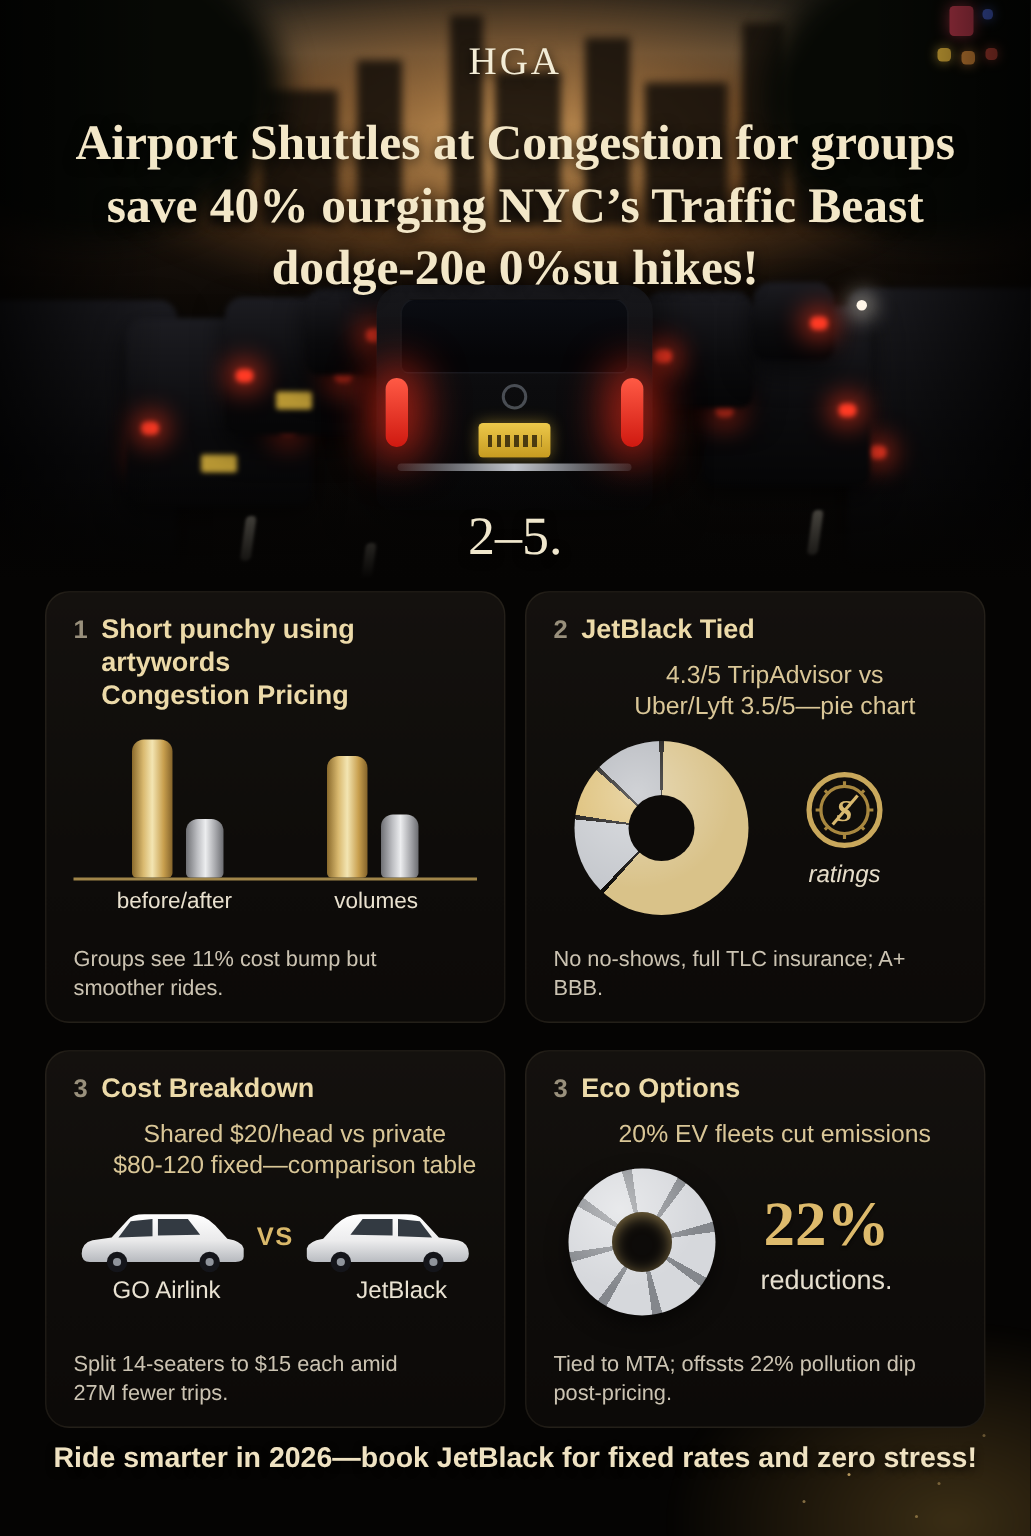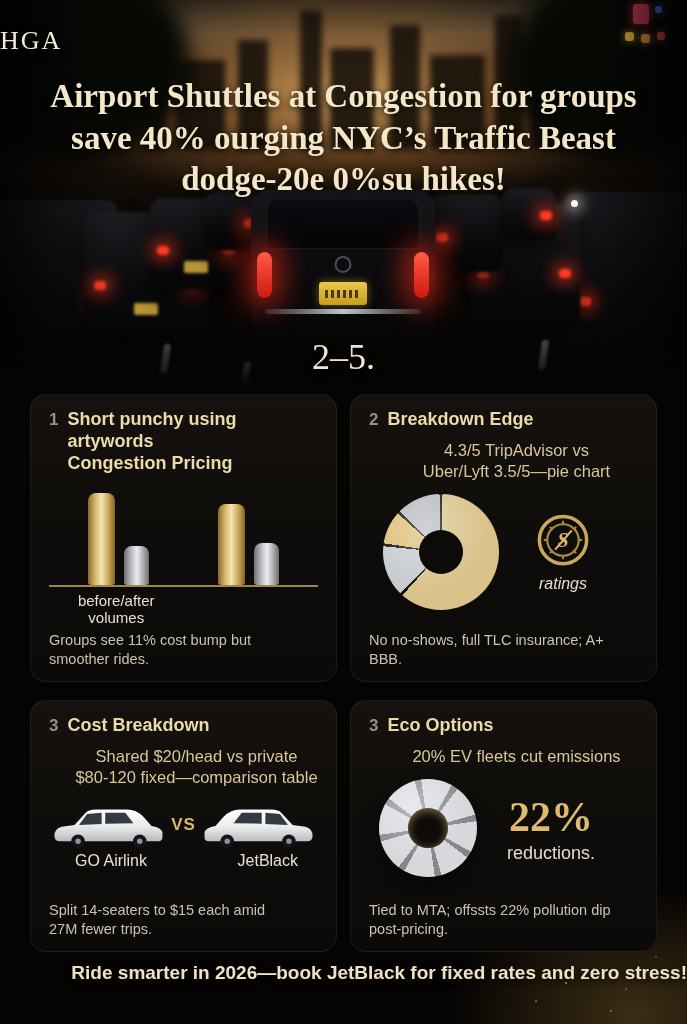--- a/index.html
+++ b/index.html
@@ -43,21 +43,21 @@
   .van-plate i{display:block;width:36px;height:8px;background:repeating-linear-gradient(90deg,#4a3a10 0 3px,transparent 3px 6px);}
   .van-bumper{position:absolute;bottom:26px;left:14px;right:14px;height:5px;border-radius:3px;
     background:linear-gradient(90deg,rgba(205,210,220,.12),rgba(235,240,250,.8),rgba(205,210,220,.12));}
   .van-logo{position:absolute;left:50%;top:66px;transform:translateX(-50%);width:13px;height:13px;border-radius:50%;
     border:2px solid rgba(190,200,215,.35);}
   .photo::before{content:"";position:absolute;inset:0;z-index:6;
     background:linear-gradient(90deg,rgba(0,0,0,.75),rgba(0,0,0,0) 16%,rgba(0,0,0,0) 84%,rgba(0,0,0,.75));}
   .photo::after{content:"";position:absolute;left:0;right:0;bottom:0;height:78px;z-index:7;
     background:linear-gradient(180deg,rgba(5,4,3,0),#050403 92%);}
   
-  .brand{position:absolute;top:26px;left:0;right:0;text-align:left;z-index:9;
+  .brand{position:absolute;top:26px;left:0;right:0;text-align:center;z-index:9;
     font-family:"Liberation Serif",serif;font-size:26px;letter-spacing:2px;color:#f3ecd6;text-shadow:0 2px 8px rgba(0,0,0,.9);}
   .title{position:absolute;top:76px;left:0;right:0;text-align:center;z-index:9;
     font-family:"Liberation Serif",serif;font-size:33px;font-weight:600;line-height:1.26;color:#f3e7c8;
     text-shadow:0 2px 9px rgba(0,0,0,.9);}
   .range{position:absolute;top:336px;left:0;right:0;text-align:center;z-index:9;
     font-family:"Liberation Serif",serif;font-size:36px;color:#f0e7cd;text-shadow:0 2px 8px rgba(0,0,0,.9);}
   
   .cards{position:absolute;left:30px;top:394px;width:627px;display:grid;
     grid-template-columns:307px 307px;grid-template-rows:288px 252px;gap:18px 13px;z-index:9;}
   .card{background:linear-gradient(180deg,#14110e 0%,#0e0c0a 60%,#0c0a08 100%);
@@ -68,21 +68,21 @@
   .card-title{font-size:18px;font-weight:bold;color:#ecdaa9;line-height:1.22;}
   .card-body{margin-top:9px;margin-left:26px;font-size:16.5px;color:#d9c697;line-height:1.28;text-align:center;}
   .note{margin-top:auto;font-size:14.5px;color:#cbc3b2;line-height:1.3;}
   
   .bars{margin-top:12px;height:98px;display:flex;justify-content:space-around;align-items:flex-end;
     border-bottom:2px solid #a08549;padding:0 4px;}
   .bar-pair{display:flex;align-items:flex-end;gap:9px;}
   .bar{width:27px;border-radius:8px 8px 3px 3px;}
   .bar.gold{background:linear-gradient(90deg,#8a6a2c 0%,#d9b96f 28%,#f3e5b2 50%,#c89f4e 78%,#84632a 100%);}
   .bar.silver{width:25px;background:linear-gradient(90deg,#6f7074 0%,#bcbdc1 30%,#ecedef 52%,#a3a4a8 80%,#6c6d71 100%);}
-  .bar-labels{display:flex;margin-top:5px;flex-direction:column;}
+  .bar-labels{display:flex;margin-top:5px;}
   .bar-labels span{width:50%;text-align:center;font-size:15px;color:#e9e1cf;}
   
   .pie-row{display:flex;align-items:center;gap:36px;margin-top:12px;padding-left:14px;}
   .pie{width:116px;height:116px;border-radius:50%;position:relative;flex:0 0 auto;}
   .pie::before{content:"";position:absolute;inset:0;border-radius:50%;
     background:radial-gradient(circle at 36% 30%,rgba(255,255,255,.38),rgba(255,255,255,0) 58%);}
   .pie::after{content:"";position:absolute;inset:36px;border-radius:50%;background:#0d0b09;}
   .badge-col{display:flex;flex-direction:column;align-items:center;gap:7px;font-style:italic;}
   .badge-label{font-size:16px;color:#e6ddc9;}
   
@@ -99,21 +99,21 @@
     box-shadow:0 6px 14px rgba(0,0,0,.5);}
   .ring::before{content:"";position:absolute;inset:0;border-radius:50%;
     background:radial-gradient(circle at 35% 28%,rgba(255,255,255,.45),rgba(255,255,255,0) 55%);}
   .ring::after{content:"";position:absolute;inset:29px;border-radius:50%;background:#0d0b09;
     box-shadow:inset 0 2px 10px rgba(235,200,120,.55);}
   .stat{display:flex;flex-direction:column;align-items:center;}
   .stat-value{font-family:"Liberation Serif",serif;font-size:42px;font-weight:600;color:#ddba6c;
     text-shadow:0 1px 2px rgba(0,0,0,.6);}
   .stat-label{font-size:18px;color:#e5dece;margin-top:2px;}
   
-  .footer{position:absolute;left:0;right:0;top:962px;z-index:9;text-align:right;
+  .footer{position:absolute;left:0;right:0;top:962px;z-index:9;text-align:center;
     font-size:19px;font-weight:bold;color:#efe2c2;text-shadow:0 2px 6px rgba(0,0,0,.8);}
   .swirl{position:absolute;right:-50px;bottom:-40px;width:320px;height:200px;z-index:8;
     background:radial-gradient(ellipse at 68% 75%,rgba(214,164,72,.26),rgba(0,0,0,0) 62%);filter:blur(4px);}
   .sparkles{position:absolute;width:2px;height:2px;background:rgba(235,200,130,.8);border-radius:50%;
     right:120px;bottom:40px;box-shadow:28px -14px 0 rgba(235,200,130,.55),60px 6px 0 rgba(235,200,130,.4),
     -30px 18px 0 rgba(235,200,130,.5),90px -26px 0 rgba(235,200,130,.35),45px 28px 0 rgba(235,200,130,.45);}
 </style>
 </head>
 <body>
 
@@ -235,21 +235,21 @@
     </div>
     <div class="note">
       <span>Groups see 11% cost bump but</span><br>
       <span>smoother rides.</span>
     </div>
   </div>
 
   <div class="card">
     <div class="card-head">
       <span class="card-num">2</span>
-      <span class="card-title">Breakdown Edge</span>
+      <span class="card-title">JetBlack Tied</span>
     </div>
     <div class="card-body">
       <span>4.3/5 TripAdvisor vs</span><br>
       <span>Uber/Lyft 3.5/5—pie chart</span>
     </div>
     <div class="pie-row">
       <div class="pie" style="background: conic-gradient(rgb(14, 12, 10) 0deg, rgb(14, 12, 10) 1.5deg, rgb(217, 194, 137) 1.5deg, rgb(217, 194, 137) 221.7deg, rgb(14, 12, 10) 221.7deg, rgb(14, 12, 10) 223.2deg, rgb(14, 12, 10) 223.2deg, rgb(14, 12, 10) 224.7deg, rgb(198, 201, 206) 224.7deg, rgb(198, 201, 206) 275.7deg, rgb(14, 12, 10) 275.7deg, rgb(14, 12, 10) 277.2deg, rgb(14, 12, 10) 277.2deg, rgb(14, 12, 10) 278.7deg, rgb(220, 189, 114) 278.7deg, rgb(220, 189, 114) 311.7deg, rgb(14, 12, 10) 311.7deg, rgb(14, 12, 10) 313.2deg, rgb(14, 12, 10) 313.2deg, rgb(14, 12, 10) 314.7deg, rgb(180, 183, 189) 314.7deg, rgb(180, 183, 189) 358.5deg, rgb(14, 12, 10) 358.5deg, rgb(14, 12, 10) 360deg);"></div>
       <div class="badge-col">
         <svg width="56" height="56" viewBox="0 0 64 64">
           <circle cx="32" cy="32" r="27" fill="none" stroke="#c9a85c" stroke-width="4"></circle>

